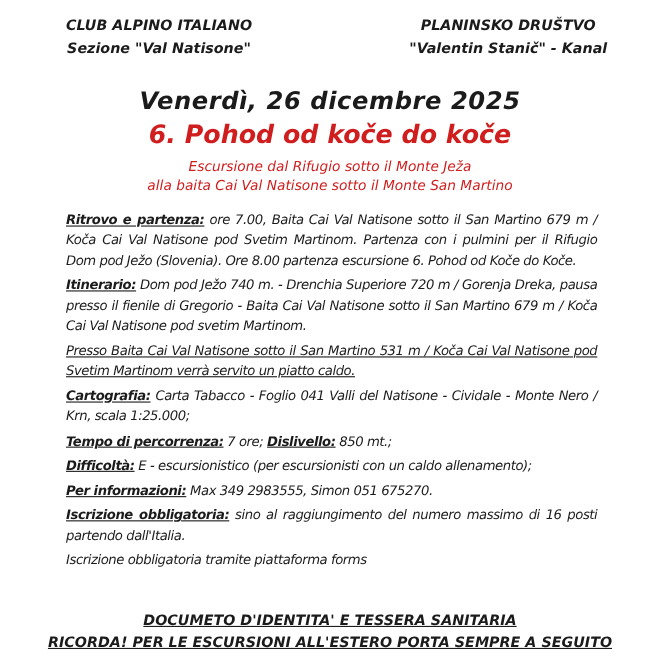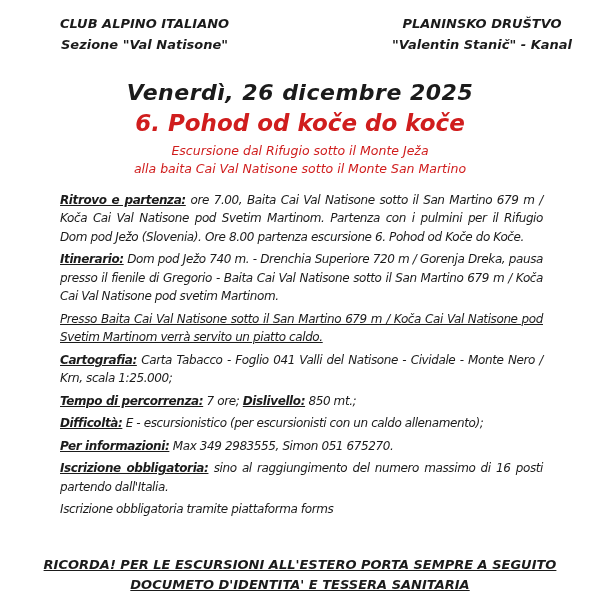--- a/index.html
+++ b/index.html
@@ -8,21 +8,21 @@
     background: #ffffff;
     color: #1b1b1b;
     font-family: "DejaVu Sans", sans-serif;
     font-style: italic;
     overflow: hidden;
     position: relative;
   }
   .header {
     display: flex;
     justify-content: space-between;
-    padding: 14px 28px 0 60px;
+    padding: 14px 48px 0 60px;
   }
   .org {
     text-align: center;
     font-weight: bold;
     font-size: 13px;
     line-height: 1.6;
     white-space: nowrap;
   }
   .date-line {
     text-align: center;
@@ -84,25 +84,25 @@
 <div class="event-title">6. Pohod od koče do koče</div>
 
 <div class="event-subtitle">
   <div>Escursione dal Rifugio sotto il Monte Ježa</div>
   <div>alla baita Cai Val Natisone sotto il Monte San Martino</div>
 </div>
 
 <div class="content">
     <div class="para justify"><span class="seg-label">Ritrovo e partenza:</span><span class="seg-plain"> ore 7.00, Baita Cai Val Natisone sotto il San Martino 679 m / Koča Cai Val Natisone pod Svetim Martinom. Partenza con i pulmini per il Rifugio Dom pod Ježo (Slovenia). Ore 8.00 partenza escursione 6. Pohod od Koče do Koče.</span></div>
     <div class="para justify"><span class="seg-label">Itinerario:</span><span class="seg-plain"> Dom pod Ježo 740 m. - Drenchia Superiore 720 m / Gorenja Dreka, pausa presso il fienile di Gregorio - Baita Cai Val Natisone sotto il San Martino 679 m / Koča Cai Val Natisone pod svetim Martinom.</span></div>
-    <div class="para justify"><span class="seg-underline">Presso Baita Cai Val Natisone sotto il San Martino 679 m / Koča Cai Val Natisone pod Svetim Martinom verrà servito un piatto caldo.</span></div>
+    <div class="para justify"><span class="seg-underline">Presso Baita Cai Val Natisone sotto il San Martino 531 m / Koča Cai Val Natisone pod Svetim Martinom verrà servito un piatto caldo.</span></div>
     <div class="para justify"><span class="seg-label">Cartografia:</span><span class="seg-plain"> Carta Tabacco - Foglio 041 Valli del Natisone - Cividale - Monte Nero / Krn,  scala 1:25.000;</span></div>
     <div class="para"><span class="seg-label">Tempo di percorrenza:</span><span class="seg-plain">  7 ore;  </span><span class="seg-label">Dislivello:</span><span class="seg-plain"> 850 mt.;</span></div>
     <div class="para"><span class="seg-label">Difficoltà:</span><span class="seg-plain"> E - escursionistico (per escursionisti con un caldo allenamento);</span></div>
     <div class="para"><span class="seg-label">Per informazioni:</span><span class="seg-plain"> Max 349 2983555,  Simon 051 675270.</span></div>
     <div class="para justify"><span class="seg-label">Iscrizione obbligatoria:</span><span class="seg-plain"> sino al raggiungimento del numero massimo di 16 posti partendo dall'Italia.</span></div>
     <div class="para"><span class="seg-plain">Iscrizione obbligatoria tramite piattaforma forms</span><br></div>
   </div>
 
 <div class="footer">
+  <div class="footer-line">DOCUMETO D'IDENTITA' E TESSERA SANITARIA</div>
   <div class="footer-line">RICORDA! PER LE ESCURSIONI ALL'ESTERO PORTA SEMPRE A SEGUITO</div>
-  <div class="footer-line">DOCUMETO D'IDENTITA' E TESSERA SANITARIA</div>
 </div>
 
 </body></html>

